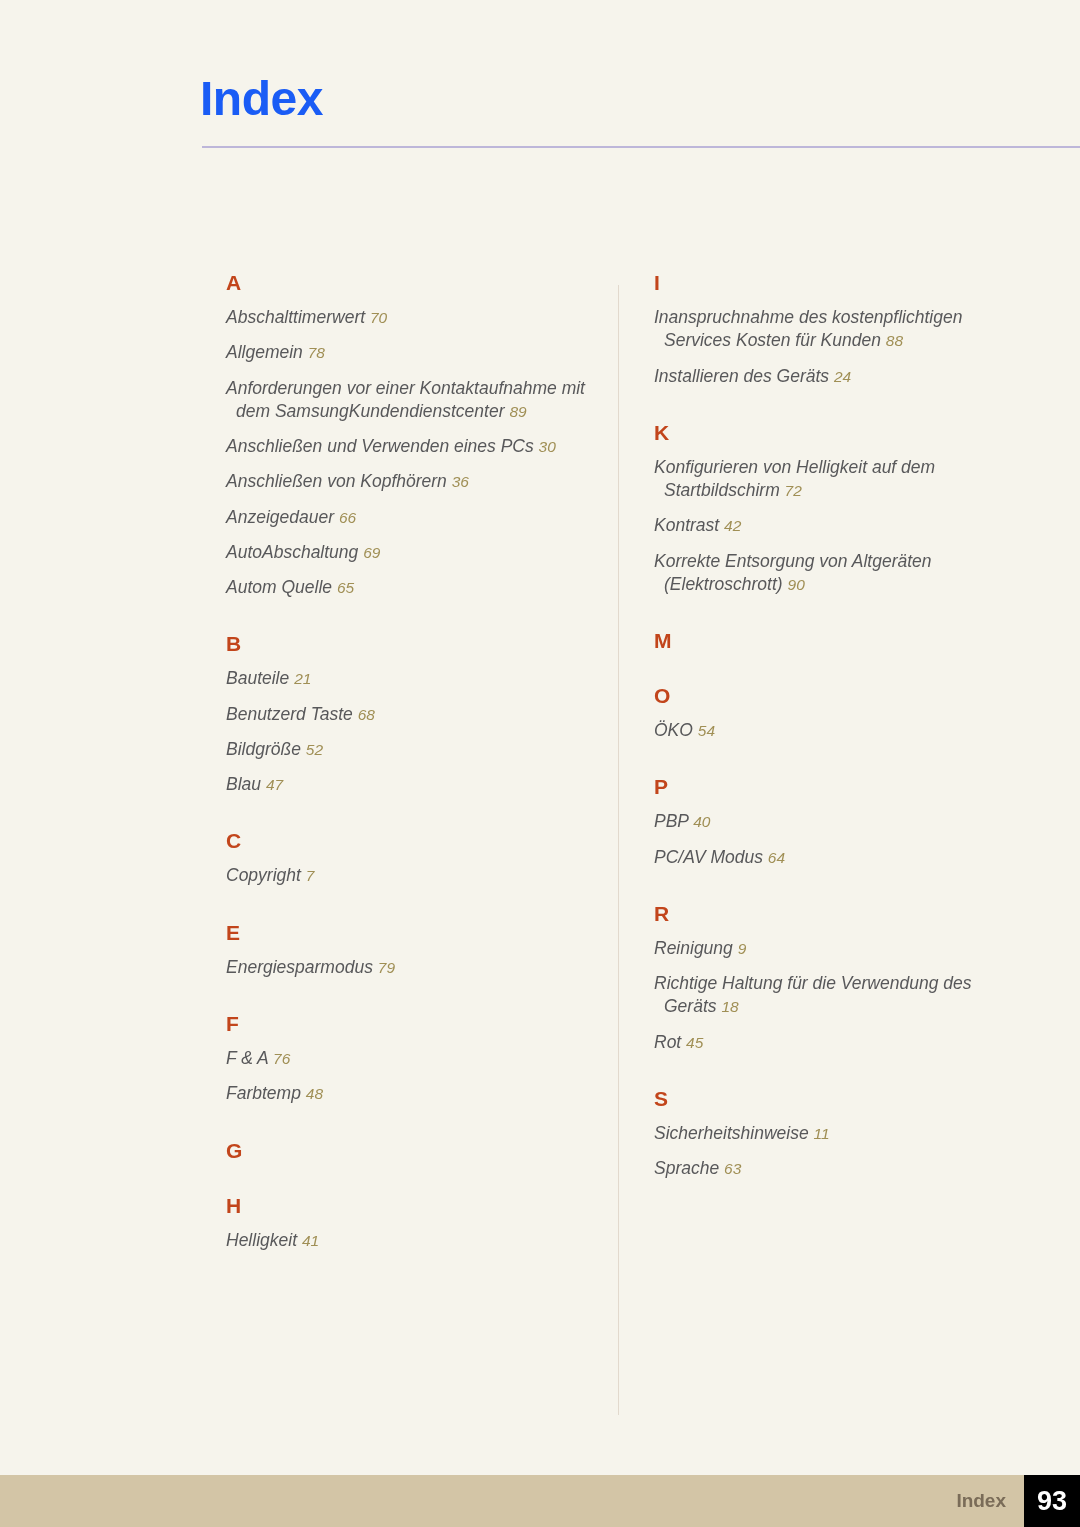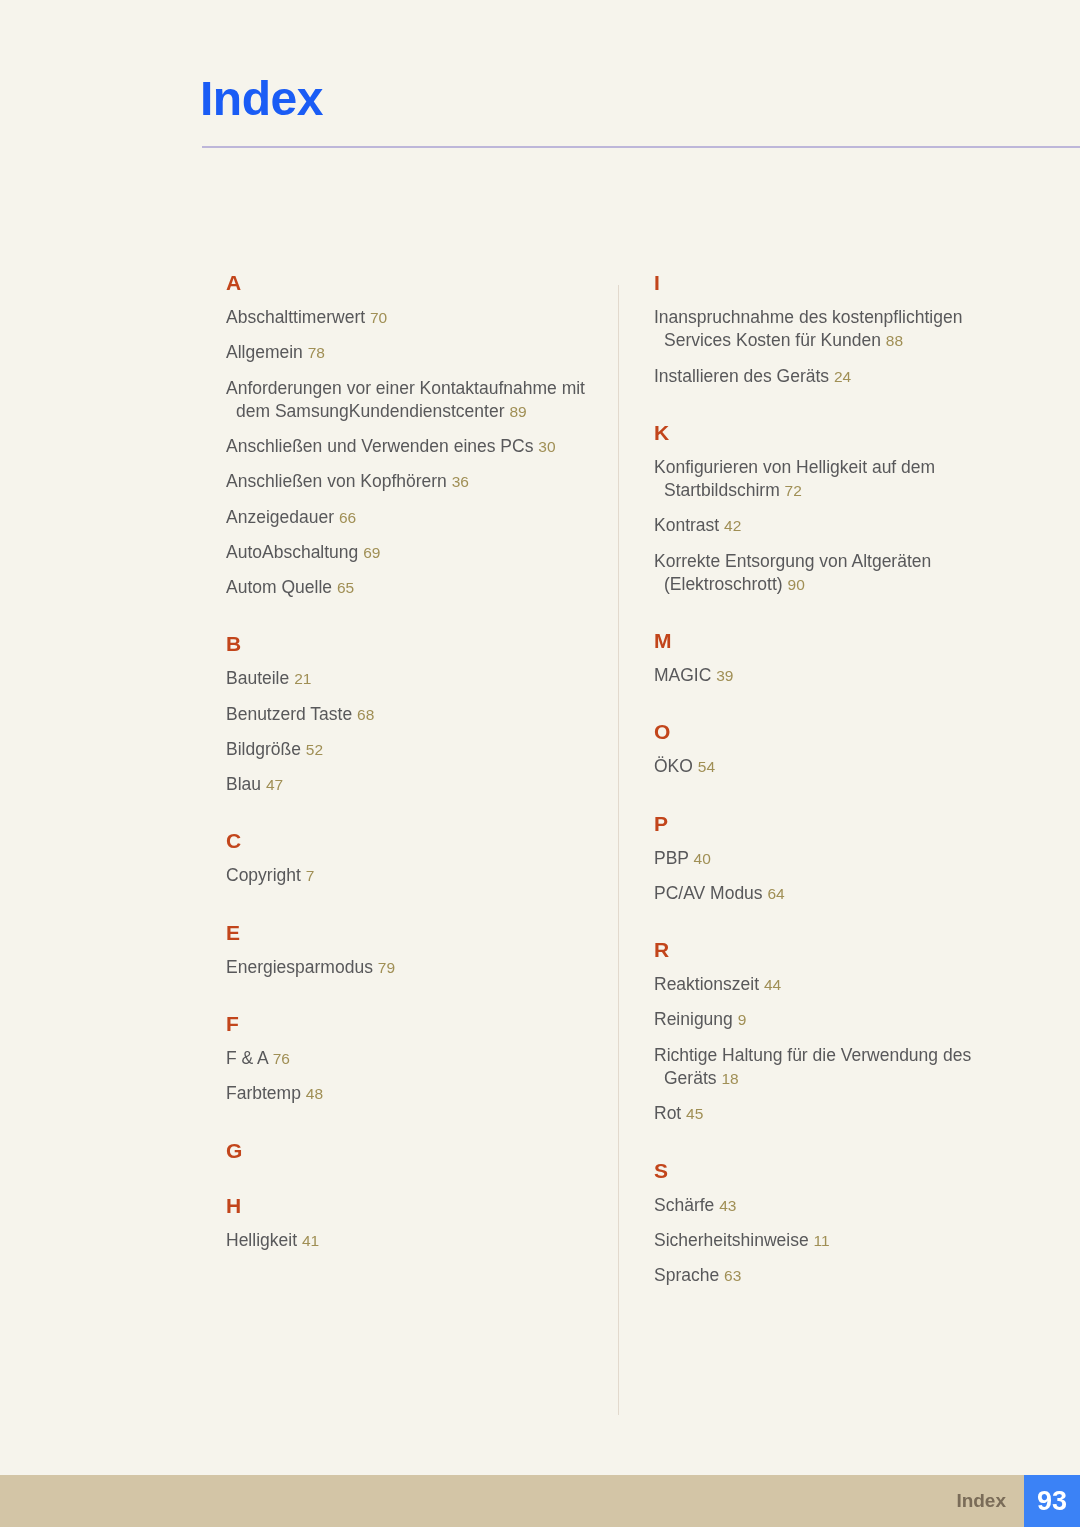--- a/index.html
+++ b/index.html
@@ -80,20 +80,21 @@
     margin-bottom: 13px;
   }
 
   .entry {
     font-size: 17.5px;
     color: #58585a;
     line-height: 1.33;
     margin-bottom: 12px;
     padding-left: 10px;
     text-indent: -10px;
+    font-style: italic;
   }
   .entry:last-child { margin-bottom: 0; }
 
   .entry .pg {
     color: #a08f55;
     font-size: 15.5px;
   }
 
   
   .footer {
@@ -110,21 +111,21 @@
   .footer-label {
     display: flex;
     align-items: center;
     font-size: 19px;
     font-weight: bold;
     color: #7a6c58;
     padding-right: 18px;
   }
   .footer-pagenum {
     width: 56px;
-    background: #3b82f6;
+    background: #000000;
     color: #ffffff;
     font-size: 27px;
     font-weight: bold;
     display: flex;
     align-items: center;
     justify-content: center;
   }
 </style>
 </head>
 <body>
@@ -185,41 +186,38 @@
           <div class="entry"><span>Installieren des Geräts</span> <span class="pg">24</span></div>
         </div>
         <div class="section">
           <div class="section-letter">K</div>
           <div class="entry"><span>Konfigurieren von Helligkeit auf dem Startbildschirm</span> <span class="pg">72</span></div>
           <div class="entry"><span>Kontrast</span> <span class="pg">42</span></div>
           <div class="entry"><span>Korrekte Entsorgung von Altgeräten (Elektroschrott)</span> <span class="pg">90</span></div>
         </div>
         <div class="section">
           <div class="section-letter">M</div>
-          <div class="entry"><span>MAGIC</span> <span class="pg">39</span></div>
         </div>
         <div class="section">
           <div class="section-letter">O</div>
           <div class="entry"><span>ÖKO</span> <span class="pg">54</span></div>
         </div>
         <div class="section">
           <div class="section-letter">P</div>
           <div class="entry"><span>PBP</span> <span class="pg">40</span></div>
           <div class="entry"><span>PC/AV Modus</span> <span class="pg">64</span></div>
         </div>
         <div class="section">
           <div class="section-letter">R</div>
-          <div class="entry"><span>Reaktionszeit</span> <span class="pg">44</span></div>
           <div class="entry"><span>Reinigung</span> <span class="pg">9</span></div>
           <div class="entry"><span>Richtige Haltung für die Verwendung des Geräts</span> <span class="pg">18</span></div>
           <div class="entry"><span>Rot</span> <span class="pg">45</span></div>
         </div>
         <div class="section">
           <div class="section-letter">S</div>
-          <div class="entry"><span>Schärfe</span> <span class="pg">43</span></div>
           <div class="entry"><span>Sicherheitshinweise</span> <span class="pg">11</span></div>
           <div class="entry"><span>Sprache</span> <span class="pg">63</span></div>
         </div>
       </div>
   </div>
 
   <div class="footer">
     <div class="footer-label">Index</div>
     <div class="footer-pagenum">93</div>
   </div>

